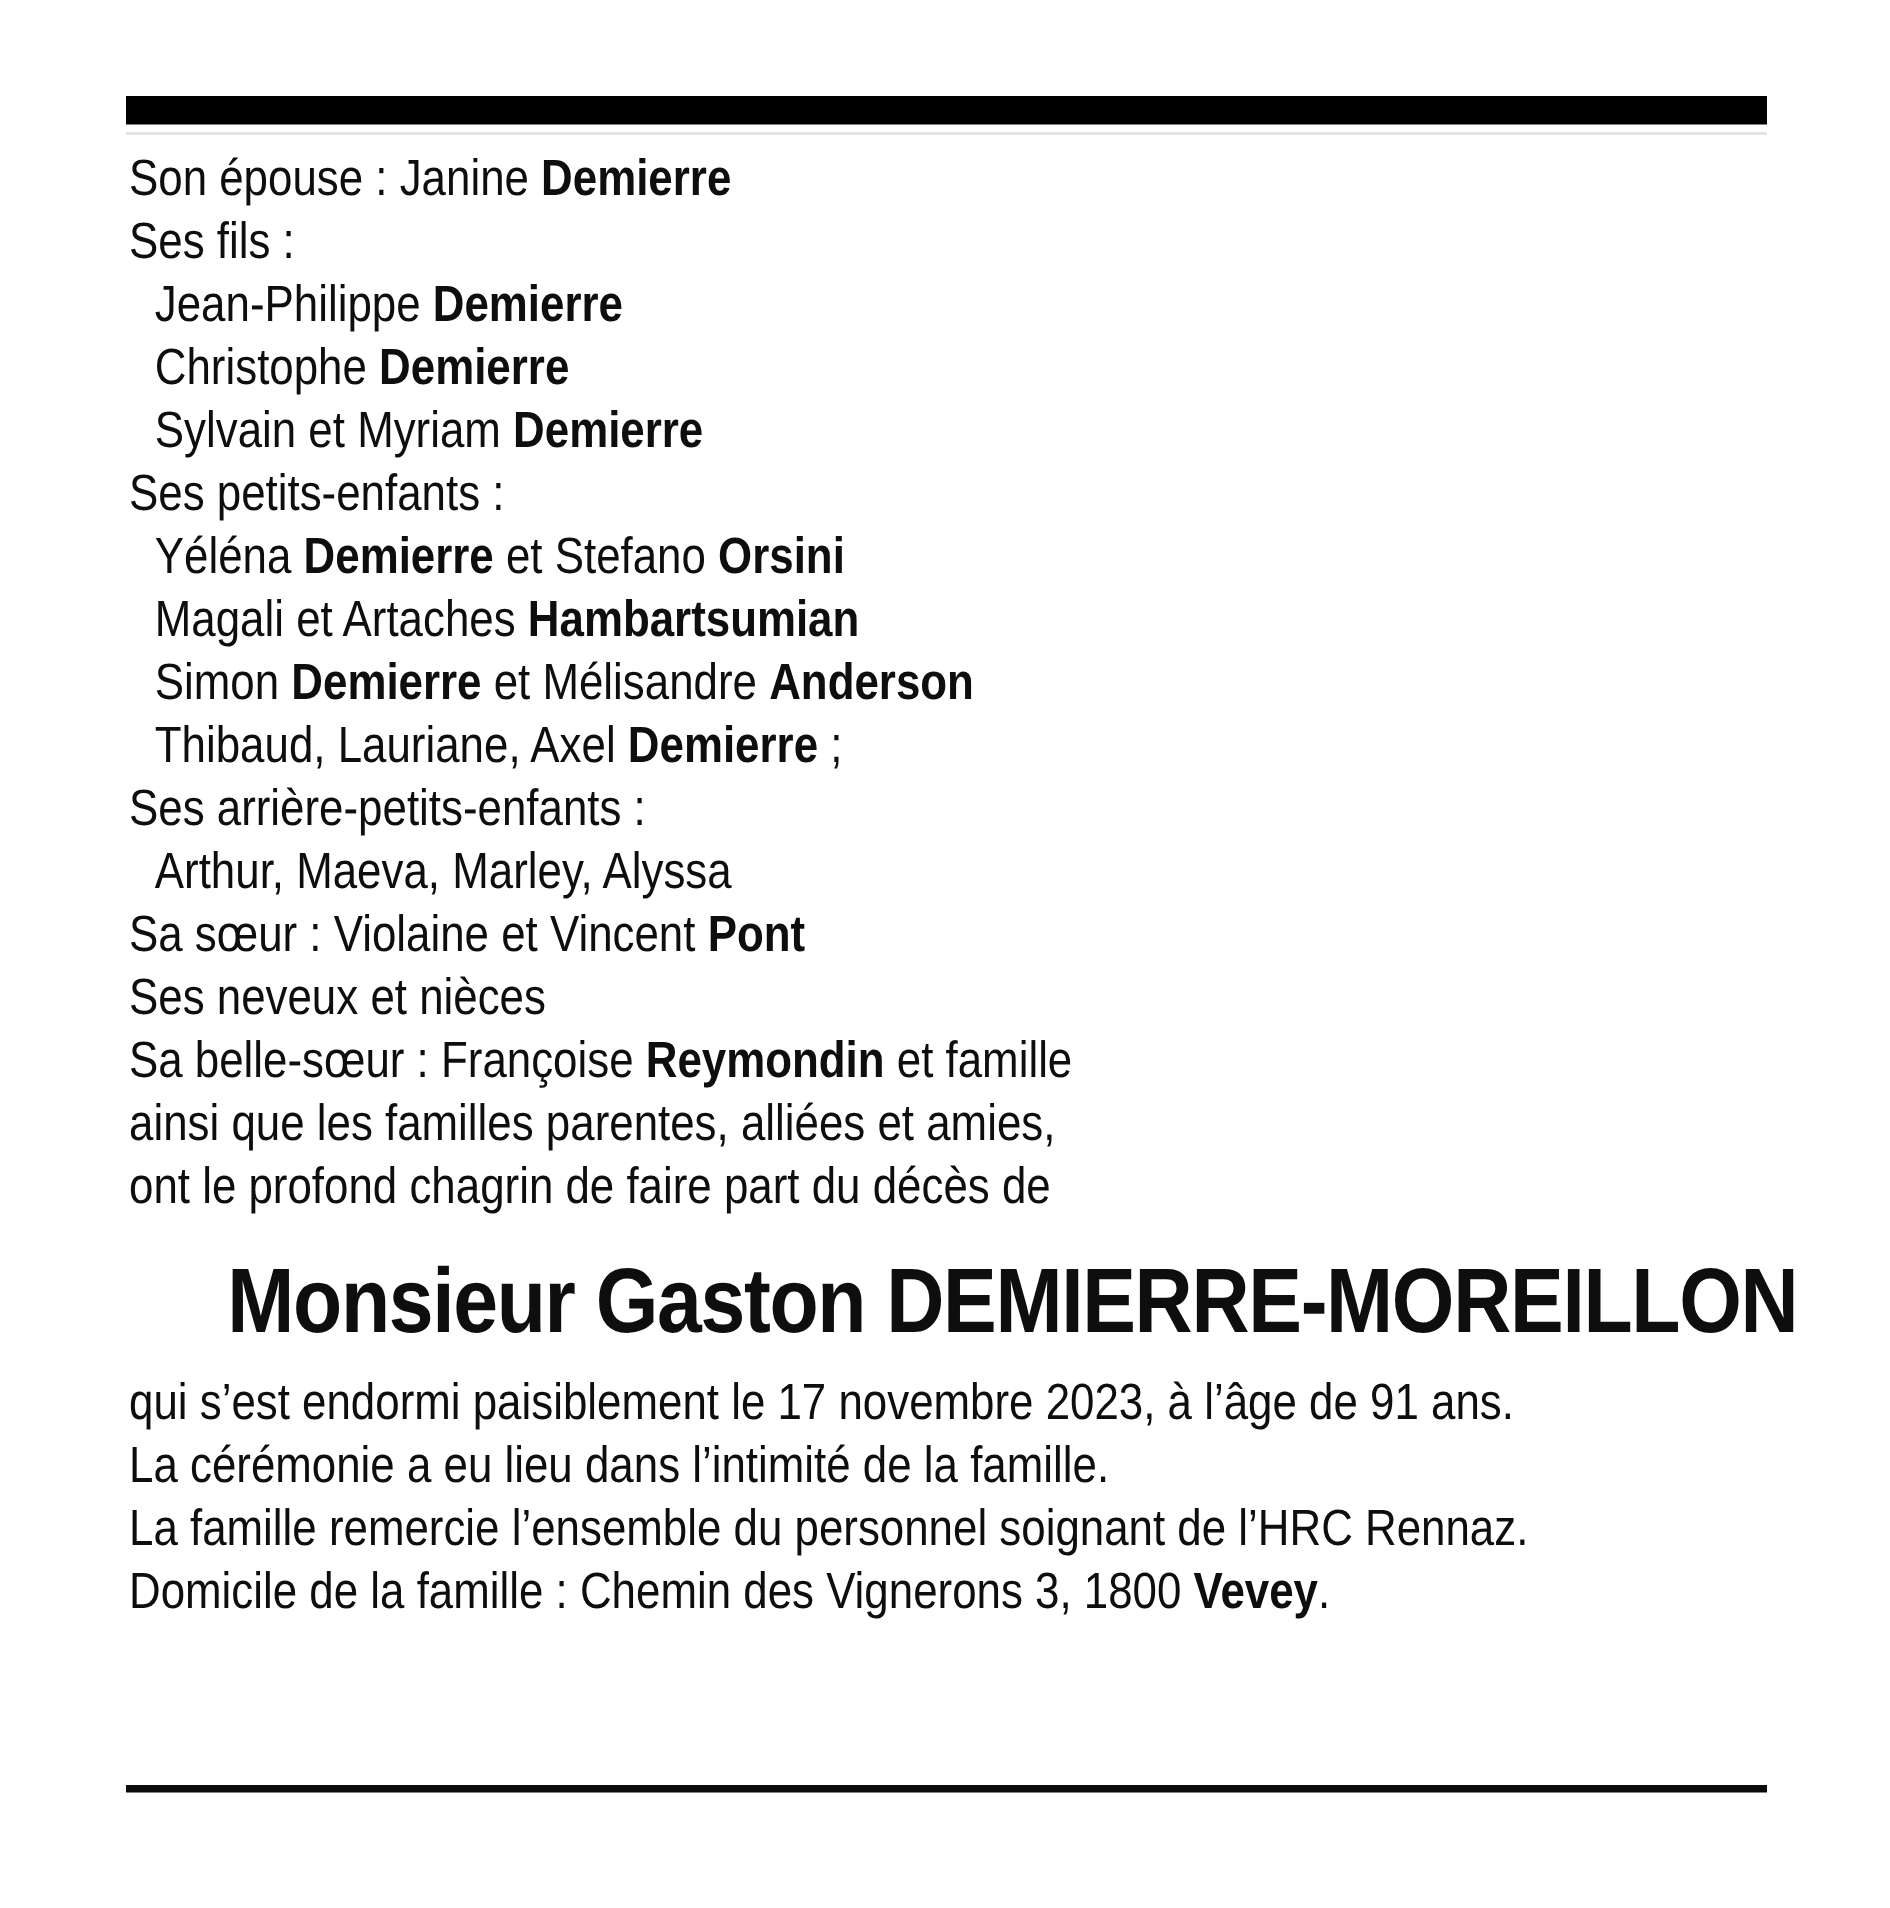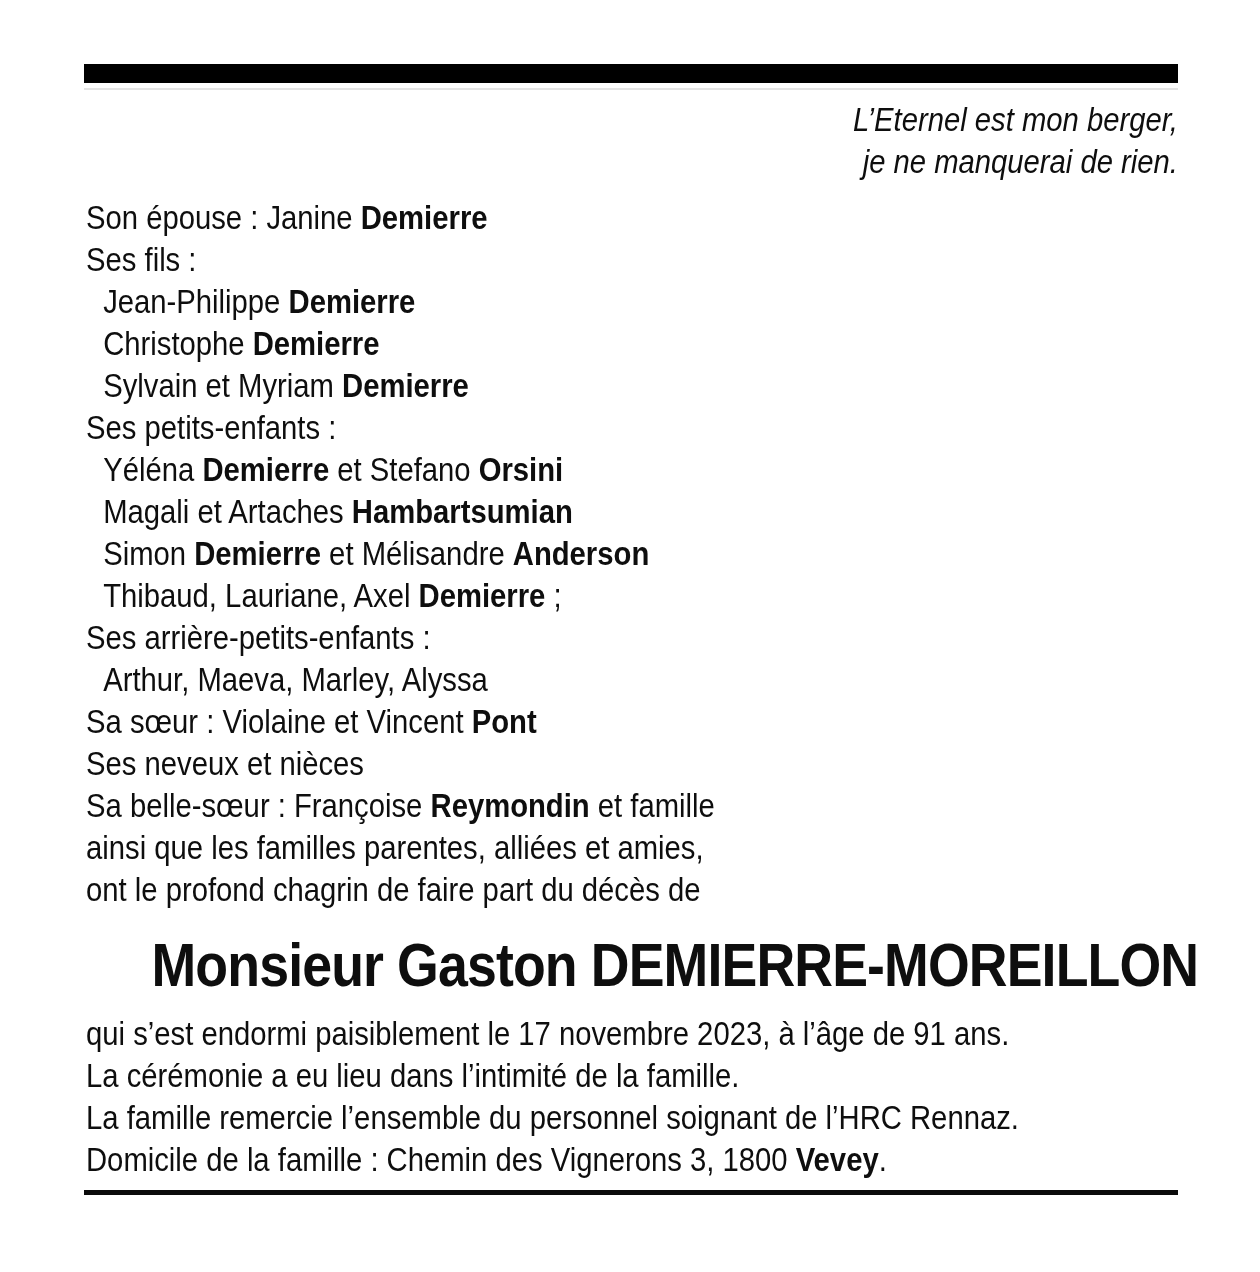--- a/index.html
+++ b/index.html
@@ -78,24 +78,20 @@
 </head>
 <body>
 
 <div class="sheet">
 
   <div class="top-bar"></div>
   <div class="top-bar-shadow"></div>
 
   <div class="content">
 
-    <div class="epigraph">
-      <div class="line">L’Eternel est mon berger,</div>
-      <div class="line">je ne manquerai de rien.</div>
-    </div>
 
     <div>
         <div class="line"><span>Son épouse : Janine </span><span class="b">Demierre</span></div>
         <div class="line"><span>Ses fils :</span></div>
         <div class="line indent"><span>Jean-Philippe </span><span class="b">Demierre</span></div>
         <div class="line indent"><span>Christophe </span><span class="b">Demierre</span></div>
         <div class="line indent"><span>Sylvain et Myriam </span><span class="b">Demierre</span></div>
         <div class="line"><span>Ses petits-enfants :</span></div>
         <div class="line indent"><span>Yéléna </span><span class="b">Demierre</span><span> et Stefano </span><span class="b">Orsini</span></div>
         <div class="line indent"><span>Magali et Artaches </span><span class="b">Hambartsumian</span></div>

